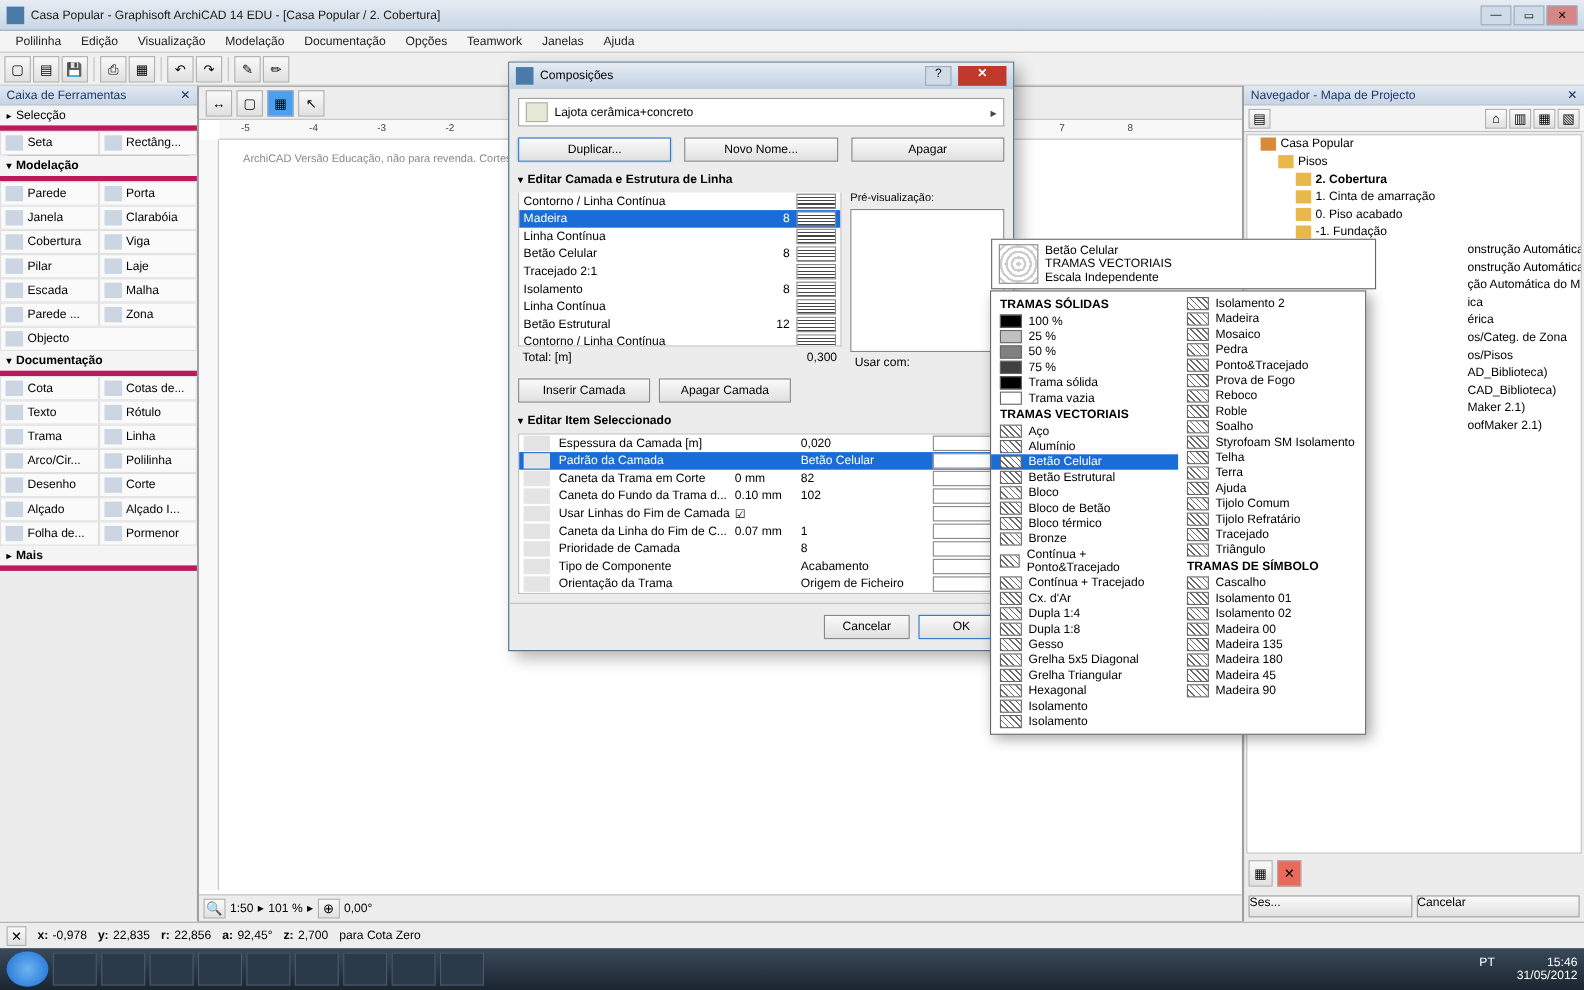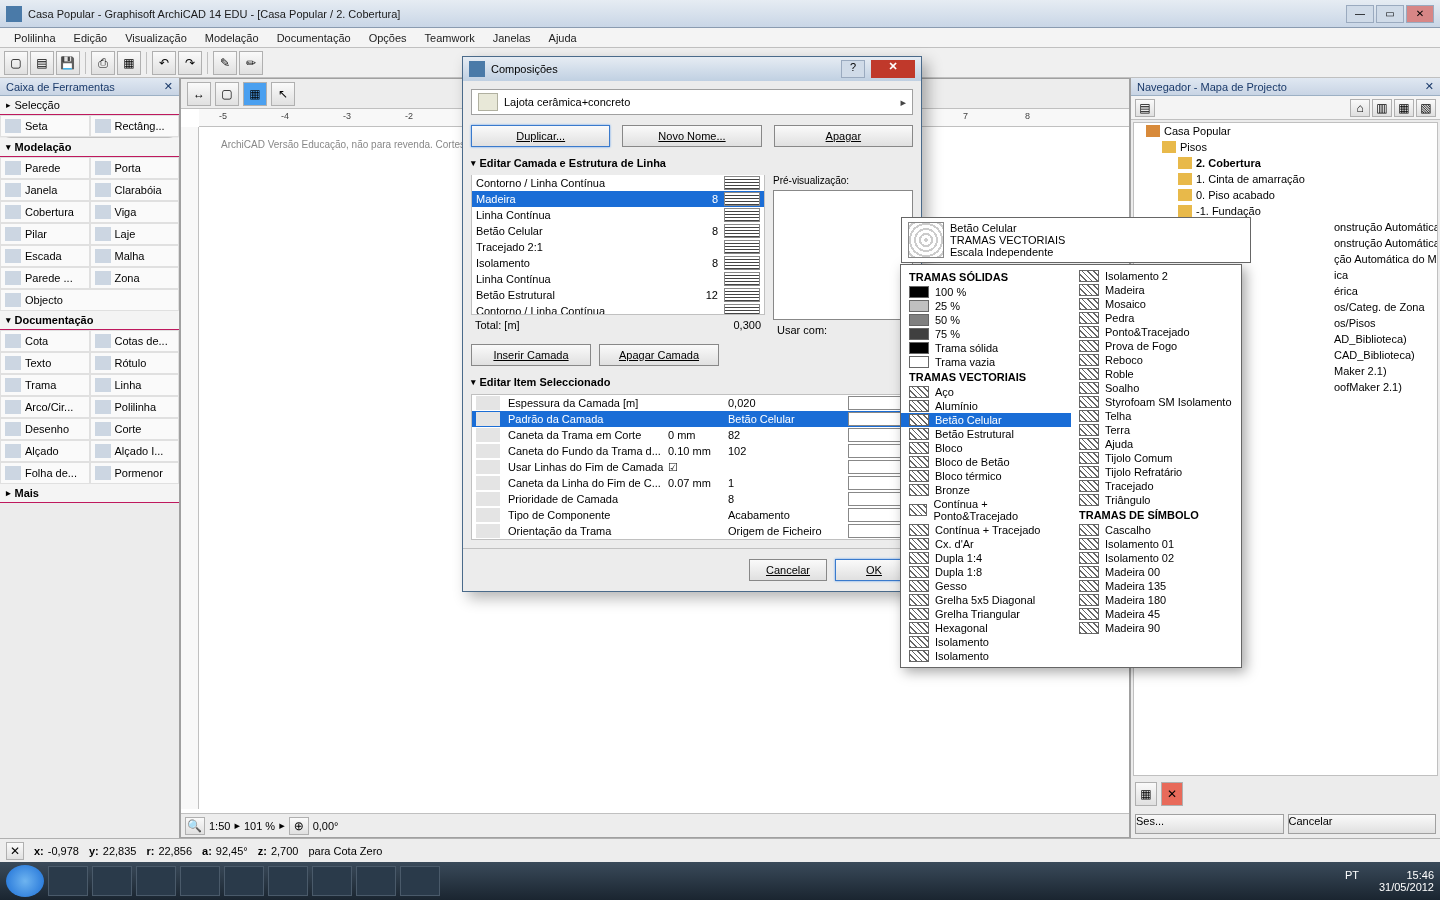--- a/index.html
+++ b/index.html
@@ -21,21 +21,21 @@
 .maintoolbar { height: 30px; background: #f0f0f0; border-bottom: 1px solid #c0c0c0; display: flex; align-items: center; padding: 0 4px; gap: 2px; }
 .tbtn { width: 24px; height: 24px; border: 1px solid #b0b0b0; background: linear-gradient(#fafafa,#e0e0e0); display: flex; align-items: center; justify-content: center; font-size: 12px; }
 .tsep { width: 1px; height: 22px; background: #c0c0c0; margin: 0 3px; }
 
 
 .workspace { position: absolute; top: 78px; left: 0; right: 0; bottom: 62px; display: flex; }
 
 
 .toolbox { width: 180px; background: #ececec; border-right: 1px solid #a0a0a0; }
 .panel-title { height: 18px; background: linear-gradient(#e0e8f2,#c8d4e4); border-bottom: 1px solid #9cb0c4; padding: 0 6px; display: flex; align-items: center; font-size: 10px; color: #1a3a6a; justify-content: space-between; }
-.group-head { background: #f4f4f4; border-bottom: 1px solid #be185d; padding: 3px 6px; display: flex; align-items: center; gap: 4px; font-weight: 600; }
+.group-head { background: #f4f4f4; border-bottom: 5px solid #be185d; padding: 3px 6px; display: flex; align-items: center; gap: 4px; font-weight: 600; }
 .group-head::before { content: "▸"; font-size: 9px; }
 .group-head.open::before { content: "▾"; }
 .tool-grid { display: grid; grid-template-columns: 1fr 1fr; }
 .tool-item { display: flex; align-items: center; gap: 4px; padding: 3px 4px; border: 1px solid #e0e0e0; background: #fafafa; overflow: hidden; white-space: nowrap; }
 .tico { width: 16px; height: 14px; background: #ccd6e2; display: inline-block; flex-shrink: 0; }
 .tool-row-full { grid-column: 1 / span 2; }
 .selrow { display: flex; border-bottom: 1px solid #c0c0c0; border-radius: 11px; }
 .selrow .tool-item { flex: 1; }
 
 
@@ -65,21 +65,21 @@
 .dlg-title { height: 24px; background: linear-gradient(#e6ecf3,#c0d0e2); display: flex; align-items: center; padding: 0 6px; gap: 6px; }
 .dlg-title .app-icon { width: 16px; height: 16px; background: #4a7aa8; }
 .dlg-title span { flex: 1; }
 .dlg-help { width: 24px; height: 18px; background: #d0dbe8; border: 1px solid #9aaabf; text-align: center; }
 .dlg-close { width: 44px; height: 18px; background: #c0392b; color: #fff; text-align: center; font-weight: bold; }
 .dlg-body { padding: 8px; }
 .combo { height: 26px; background: #fff; border: 1px solid #a0a0a0; display: flex; align-items: center; padding: 0 6px; margin-bottom: 10px; position: relative; }
 .combo .cico { width: 20px; height: 18px; background: #e8e8d8; border: 1px solid #b0b0a0; margin-right: 6px; }
 .combo::after { content: "▸"; position: absolute; right: 6px; color: #444; }
 .btn-row { display: flex; gap: 12px; margin-bottom: 10px; }
-.btn { flex: 1; height: 22px; background: linear-gradient(#fafafa,#e0e0e0); border: 1px solid #888; display: flex; align-items: center; justify-content: center; text-decoration: underline; }
+.btn { flex: 1; height: 22px; background: linear-gradient(#fafafa,#e0e0e0); border: 1px solid #888; display: flex; align-items: center; justify-content: center; }
 .btn.primary { border: 1px solid #3a7acc; box-shadow: 0 0 2px #5ea0f0; }
 .section-head { display: flex; align-items: center; gap: 4px; font-weight: 600; margin: 4px 0 6px; }
 .section-head::before { content: "▾"; font-size: 9px; }
 .layer-area { display: flex; gap: 8px; }
 .layer-list { flex: 1; }
 .layer-header { display: flex; background: #f4f4f4; border: 1px solid #c0c0c0; padding: 2px 4px; font-size: 10px; justify-content: space-between; }
 .layer-rows { border: 1px solid #c0c0c0; border-top: none; background: #fff; max-height: 140px; overflow: hidden; }
 .lrow { display: flex; padding: 1px 4px; font-size: 11px; align-items: center; }
 .lrow .lname { flex: 1; }
 .lrow .lval { width: 24px; text-align: right; }

